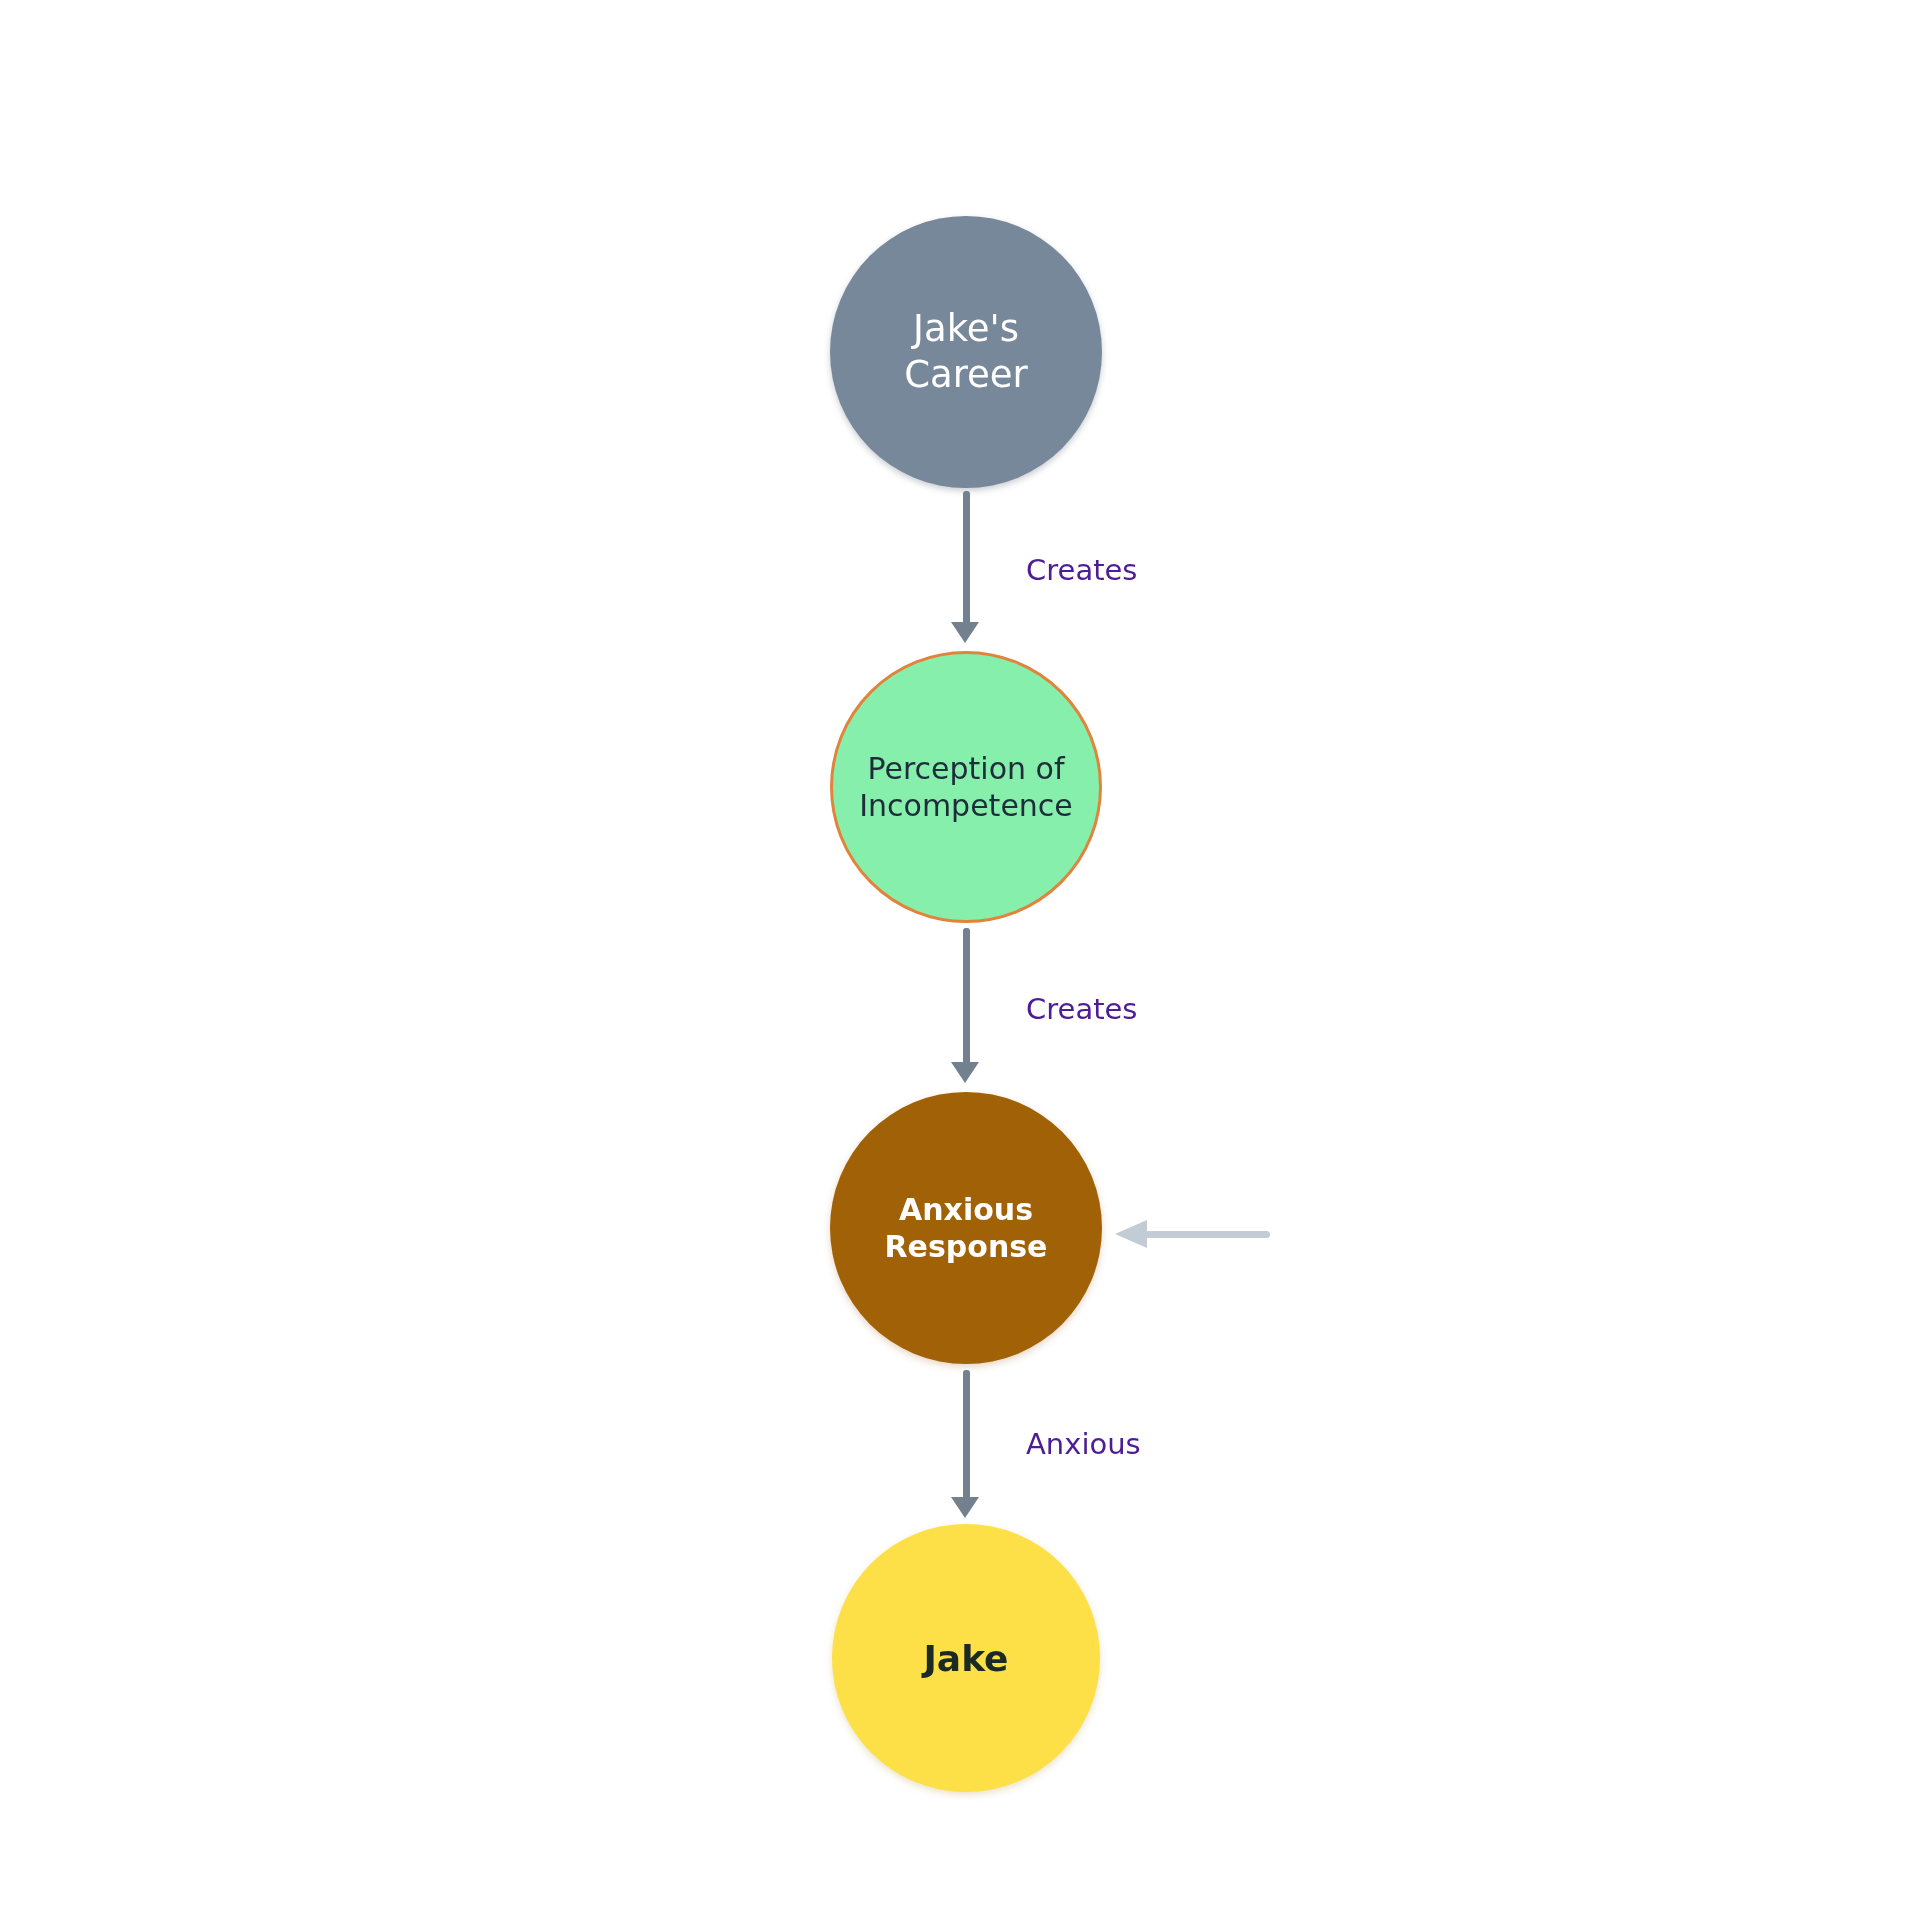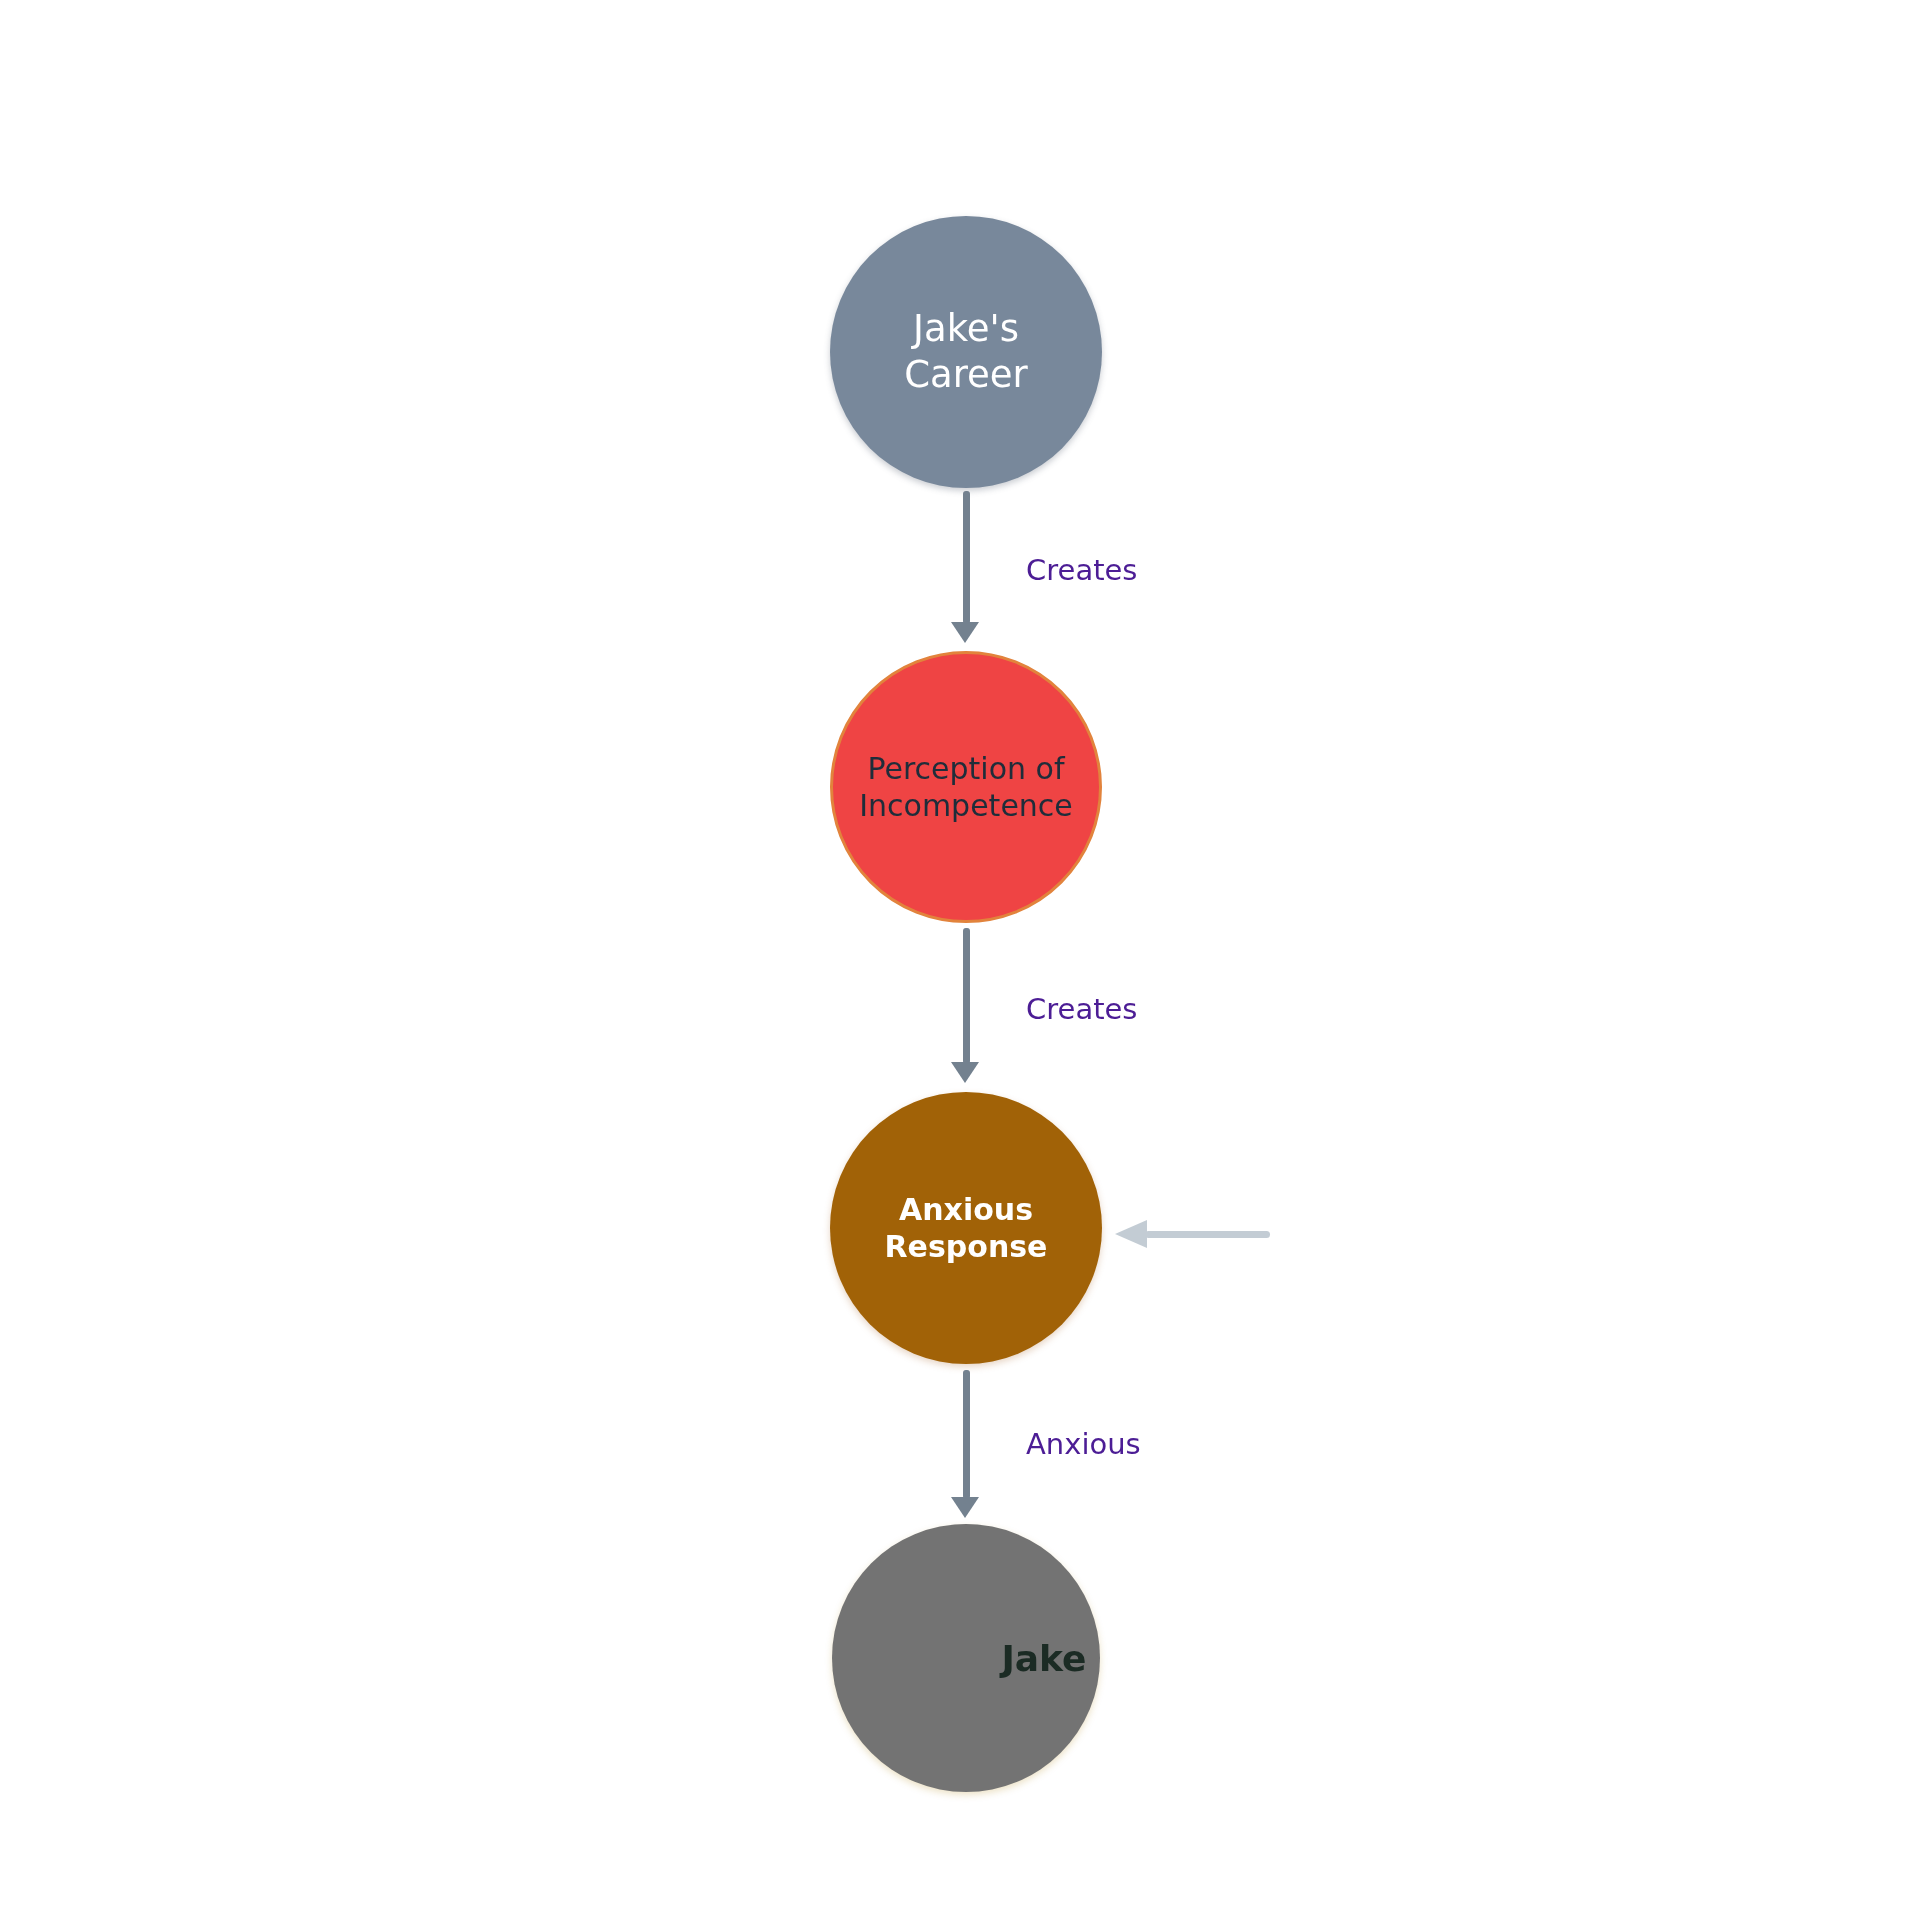--- a/index.html
+++ b/index.html
@@ -50,21 +50,21 @@
     font-size: 37px;
     font-weight: 400;
     box-shadow: 0 2.9px 6.8px rgba(80,90,105,0.30);
   }
 
   #node-perception {
     left: 830px;
     top: 611px;
     width: 272px;
     height: 272px;
-    background: #ef4444;
+    background: #86efac;
     border: 3.9px solid #e2833c;
     color: #1f2d3a;
     font-size: 30px;
     font-weight: 400;
   }
 
   #node-anxious {
     left: 830px;
     top: 1052px;
     width: 272px;
@@ -74,26 +74,25 @@
     font-size: 30px;
     font-weight: 600;
     box-shadow: 0 2.9px 7.7px rgba(170,105,45,0.28);
   }
 
   #node-jake {
     left: 832px;
     top: 1484px;
     width: 268px;
     height: 268px;
-    background: #737373;
+    background: #fde047;
     color: #1b2b24;
     font-size: 36px;
     font-weight: 600;
     box-shadow: 0 2.9px 7.7px rgba(180,140,30,0.25);
-    justify-content: flex-end;
   }
 
   
   .arrow-v {
     position: absolute;
     left: 959px;
     width: 13.5px;
   }
   .arrow-v .shaft {
     position: absolute;

